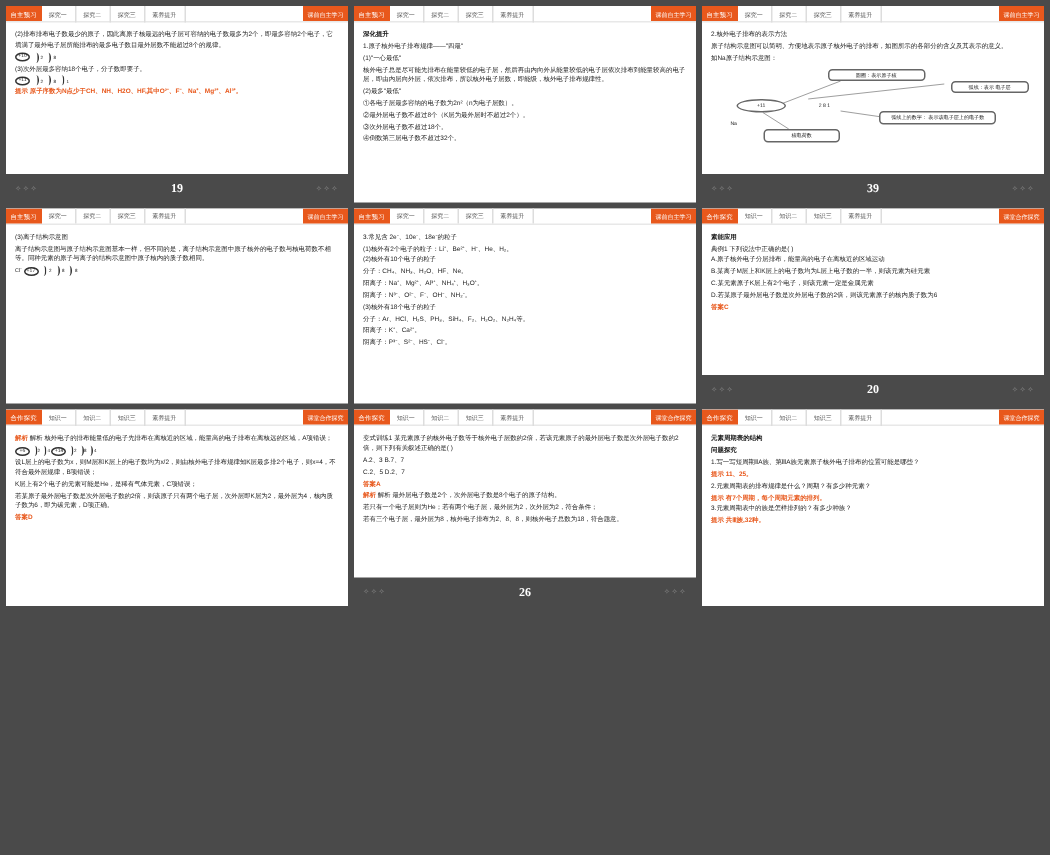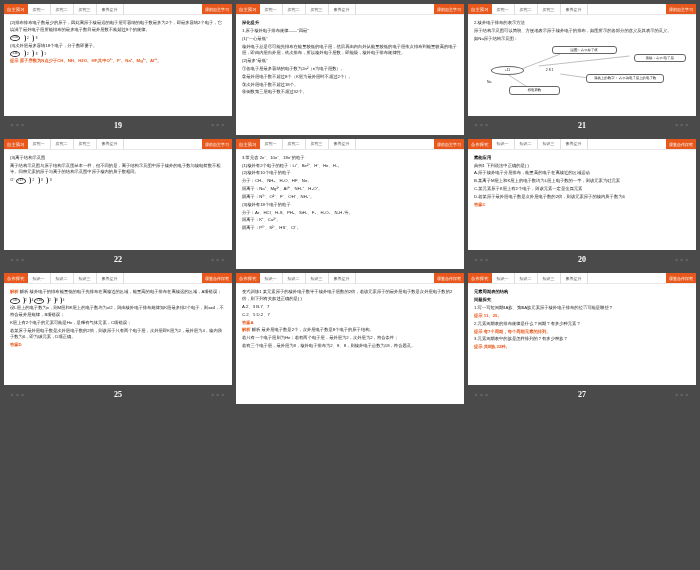--- a/index.html
+++ b/index.html
@@ -266,21 +266,21 @@
           <div class="cbox" style="left:25%;top:37%;width:20%;border:none;">2 8 1</div>
           <div class="cbox" style="left:1%;top:58%;width:12%;border:none;">Na</div>
           <div class="cbox" style="left:16%;top:70%;width:24%;">核电荷数</div>
           <div class="cbox" style="left:52%;top:50%;width:36%;">弧线上的数字：
 表示该电子层上的电子数</div>
         </div>
       </div>
     </div>
     <div class="footer">
       <span class="stars">✧✧✧</span>
-      <span class="pnum">21</span>
+      <span class="pnum">39</span>
       <span class="stars">✧✧✧</span>
     </div>
   </div>
 
   <div class="slide-wrap">
     <div class="slide">
       <div class="topbar">
         <div class="tb-orange">自主预习</div>
         <div class="tb-tabs">
           <div class="tb-tab">探究一</div>
@@ -297,25 +297,20 @@
           <span class="tiny">Cl⁻</span>
           <div class="nucleus">+17</div>
           <div class="shell"></div>
           <span class="shellnum">2</span>
           <div class="shell"></div>
           <span class="shellnum">8</span>
           <div class="shell"></div>
           <span class="shellnum">8</span>
         </div>
       </div>
-    </div>
-    <div class="footer">
-      <span class="stars">✧✧✧</span>
-      <span class="pnum">22</span>
-      <span class="stars">✧✧✧</span>
     </div>
   </div>
 
   <div class="slide-wrap">
     <div class="slide">
       <div class="topbar">
         <div class="tb-orange">自主预习</div>
         <div class="tb-tabs">
           <div class="tb-tab">探究一</div>
           <div class="tb-tab">探究二</div>
@@ -399,25 +394,20 @@
             <div class="shell"></div>
             <span class="shellnum">4</span>
           </div>
         </div>
         <p>设L层上的电子数为x，则M层和K层上的电子数均为x/2，则由核外电子排布规律知K层最多排2个电子，则x=4，不符合最外层规律，B项错误；</p>
         <p>K层上有2个电子的元素可能是He，是稀有气体元素，C项错误；</p>
         <p>若某原子最外层电子数是次外层电子数的2倍，则该原子只有两个电子层，次外层即K层为2，最外层为4，核内质子数为6，即为碳元素，D项正确。</p>
         <p class="ans">答案D</p>
       </div>
     </div>
-    <div class="footer">
-      <span class="stars">✧✧✧</span>
-      <span class="pnum">25</span>
-      <span class="stars">✧✧✧</span>
-    </div>
   </div>
 
   <div class="slide-wrap">
     <div class="slide">
       <div class="topbar">
         <div class="tb-orange">合作探究</div>
         <div class="tb-tabs">
           <div class="tb-tab">知识一</div>
           <div class="tb-tab">知识二</div>
           <div class="tb-tab">知识三</div>
@@ -427,20 +417,25 @@
       </div>
       <div class="sbody">
         <p>变式训练1 某元素原子的核外电子数等于核外电子层数的2倍，若该元素原子的最外层电子数是次外层电子数的2倍，则下列有关叙述正确的是( )</p>
         <p>A.2、3      B.7、7</p>
         <p>C.2、5      D.2、7</p>
         <p class="ans">答案A</p>
         <p><span class="ans">解析 </span><span>解析 最外层电子数是2个，次外层电子数是8个电子的原子结构。</span></p>
         <p>若只有一个电子层则为He；若有两个电子层，最外层为2，次外层为2，符合条件；</p>
         <p>若有三个电子层，最外层为8，核外电子排布为2、8、8，则核外电子总数为18，符合题意。</p>
       </div>
+    </div>
+    <div class="footer">
+      <span class="stars">✧✧✧</span>
+      <span class="pnum">26</span>
+      <span class="stars">✧✧✧</span>
     </div>
   </div>
 
   <div class="slide-wrap">
     <div class="slide">
       <div class="topbar">
         <div class="tb-orange">合作探究</div>
         <div class="tb-tabs">
           <div class="tb-tab">知识一</div>
           <div class="tb-tab">知识二</div>
@@ -453,20 +448,15 @@
         <p class="hdr">元素周期表的结构</p>
         <p class="hdr">问题探究</p>
         <p>1.写一写短周期ⅡA族、第ⅢA族元素原子核外电子排布的位置可能是哪些？</p>
         <p class="tip">提示 11、25。</p>
         <p>2.元素周期表的排布规律是什么？周期？有多少种元素？</p>
         <p class="tip">提示 有7个周期，每个周期元素的排列。</p>
         <p>3.元素周期表中的族是怎样排列的？有多少种族？</p>
         <p class="tip">提示 共Ⅲ族,32种。</p>
       </div>
     </div>
-    <div class="footer">
-      <span class="stars">✧✧✧</span>
-      <span class="pnum">27</span>
-      <span class="stars">✧✧✧</span>
-    </div>
   </div>
 
 </div>
 
 </body></html>

